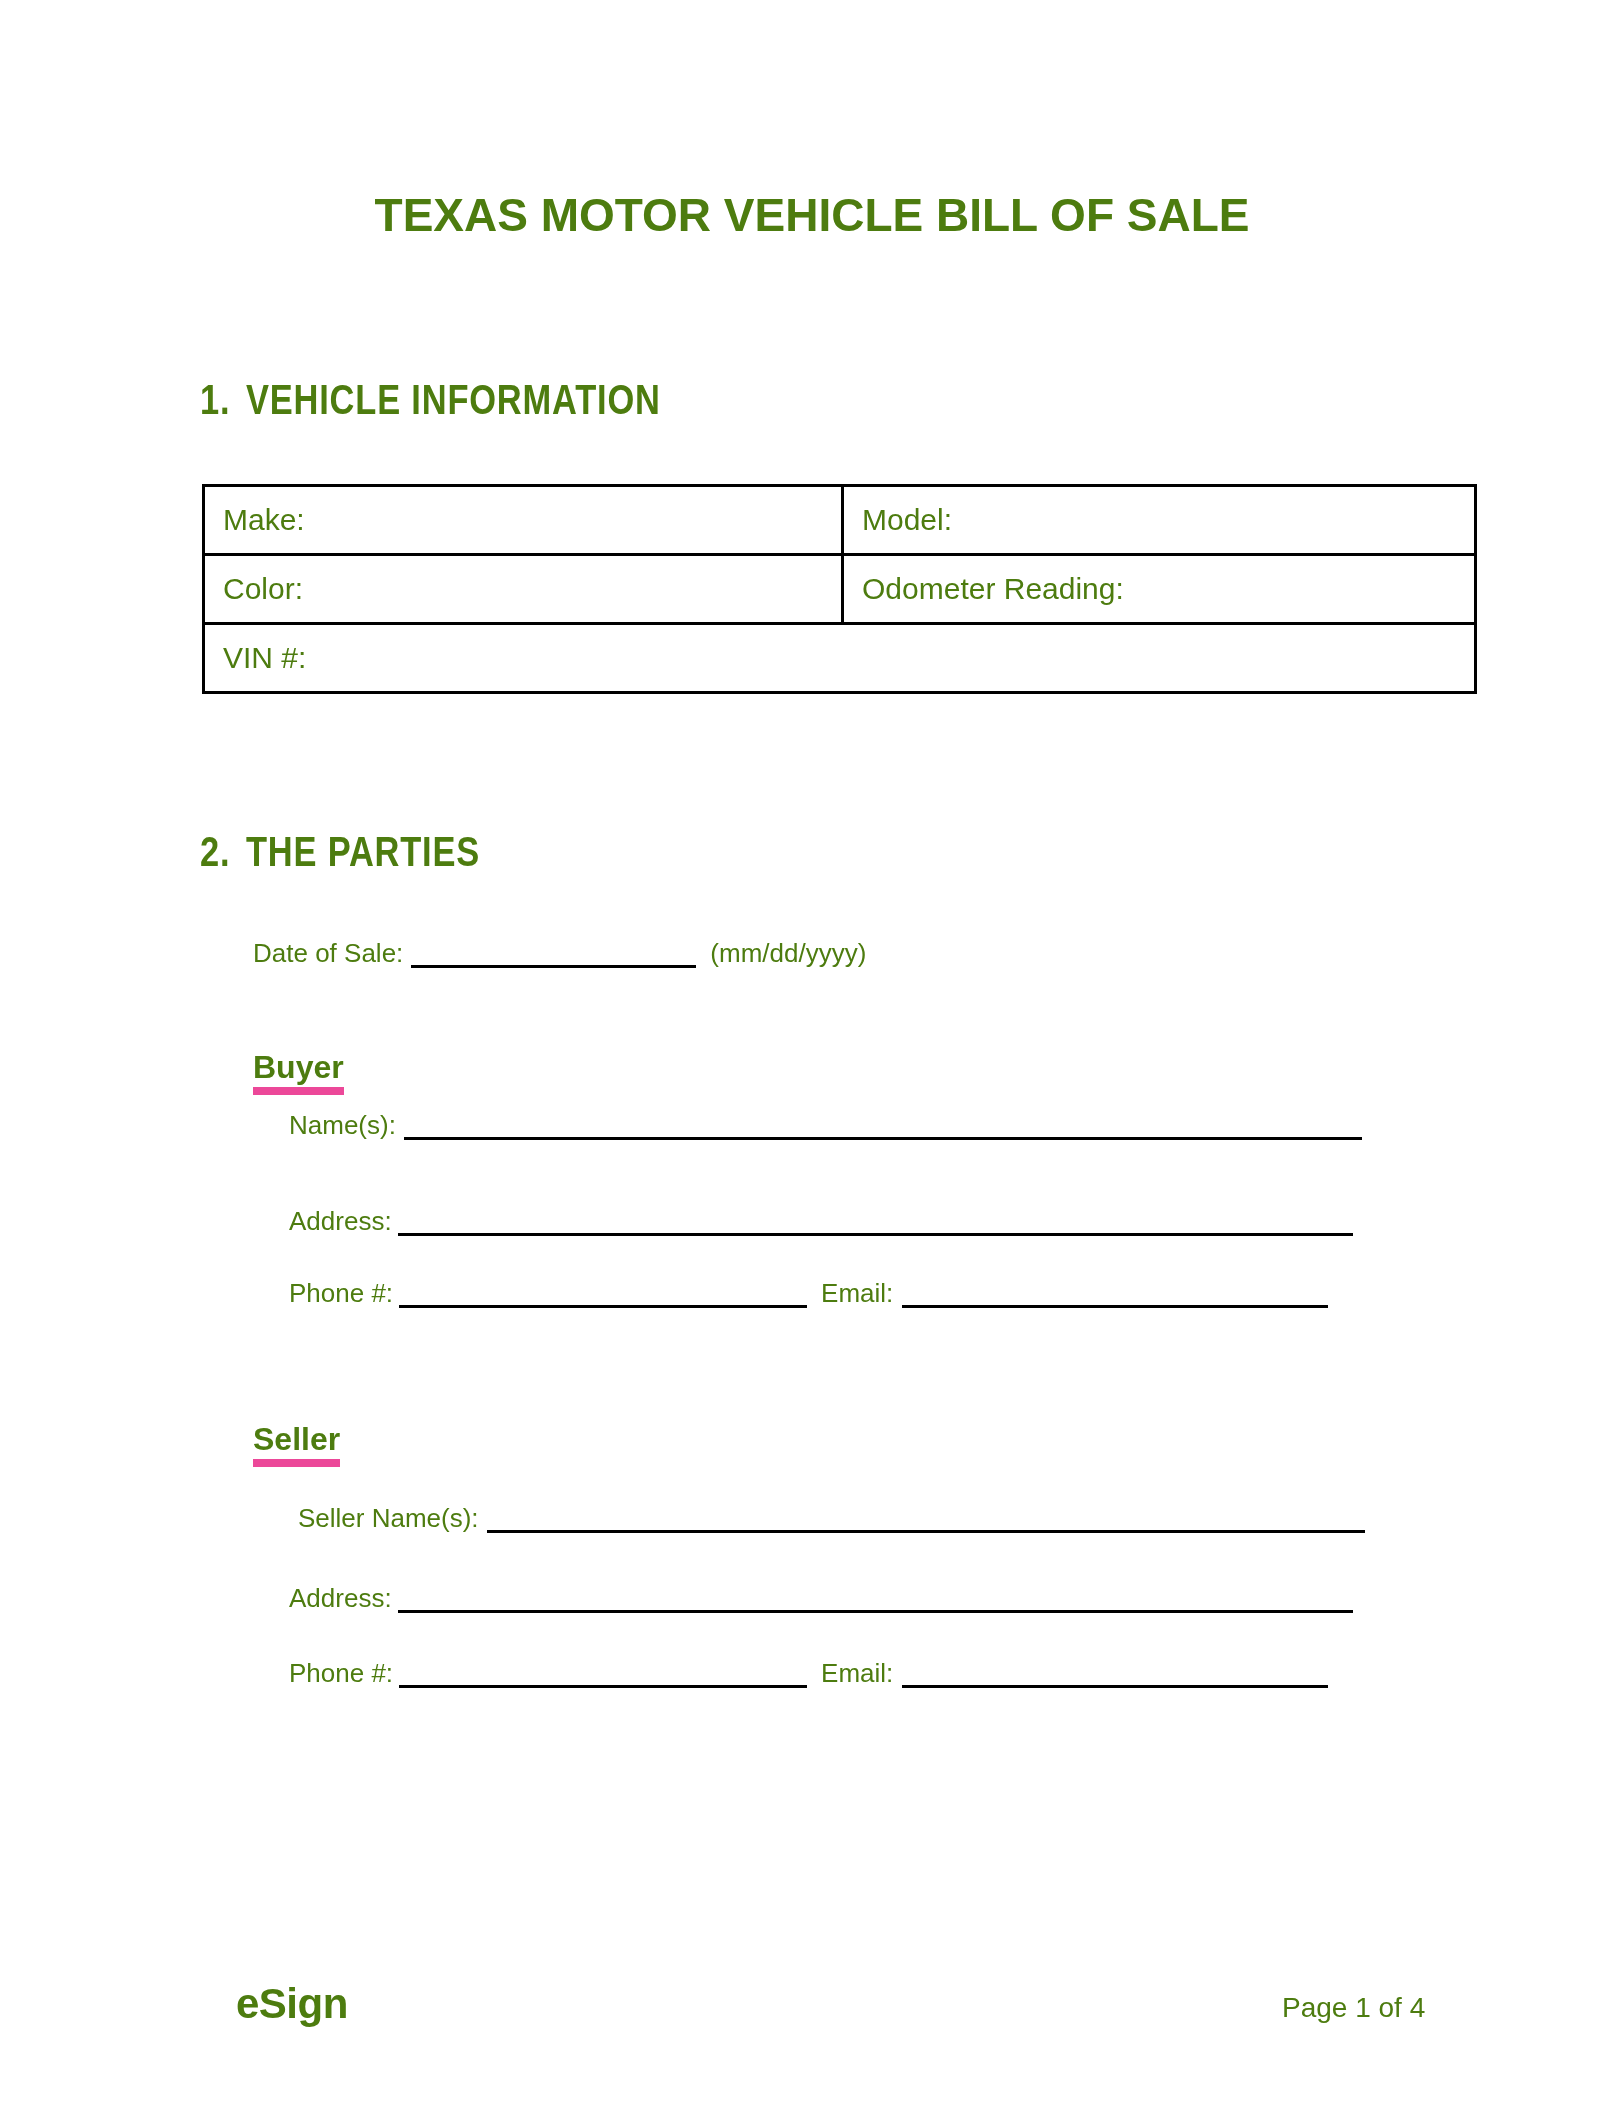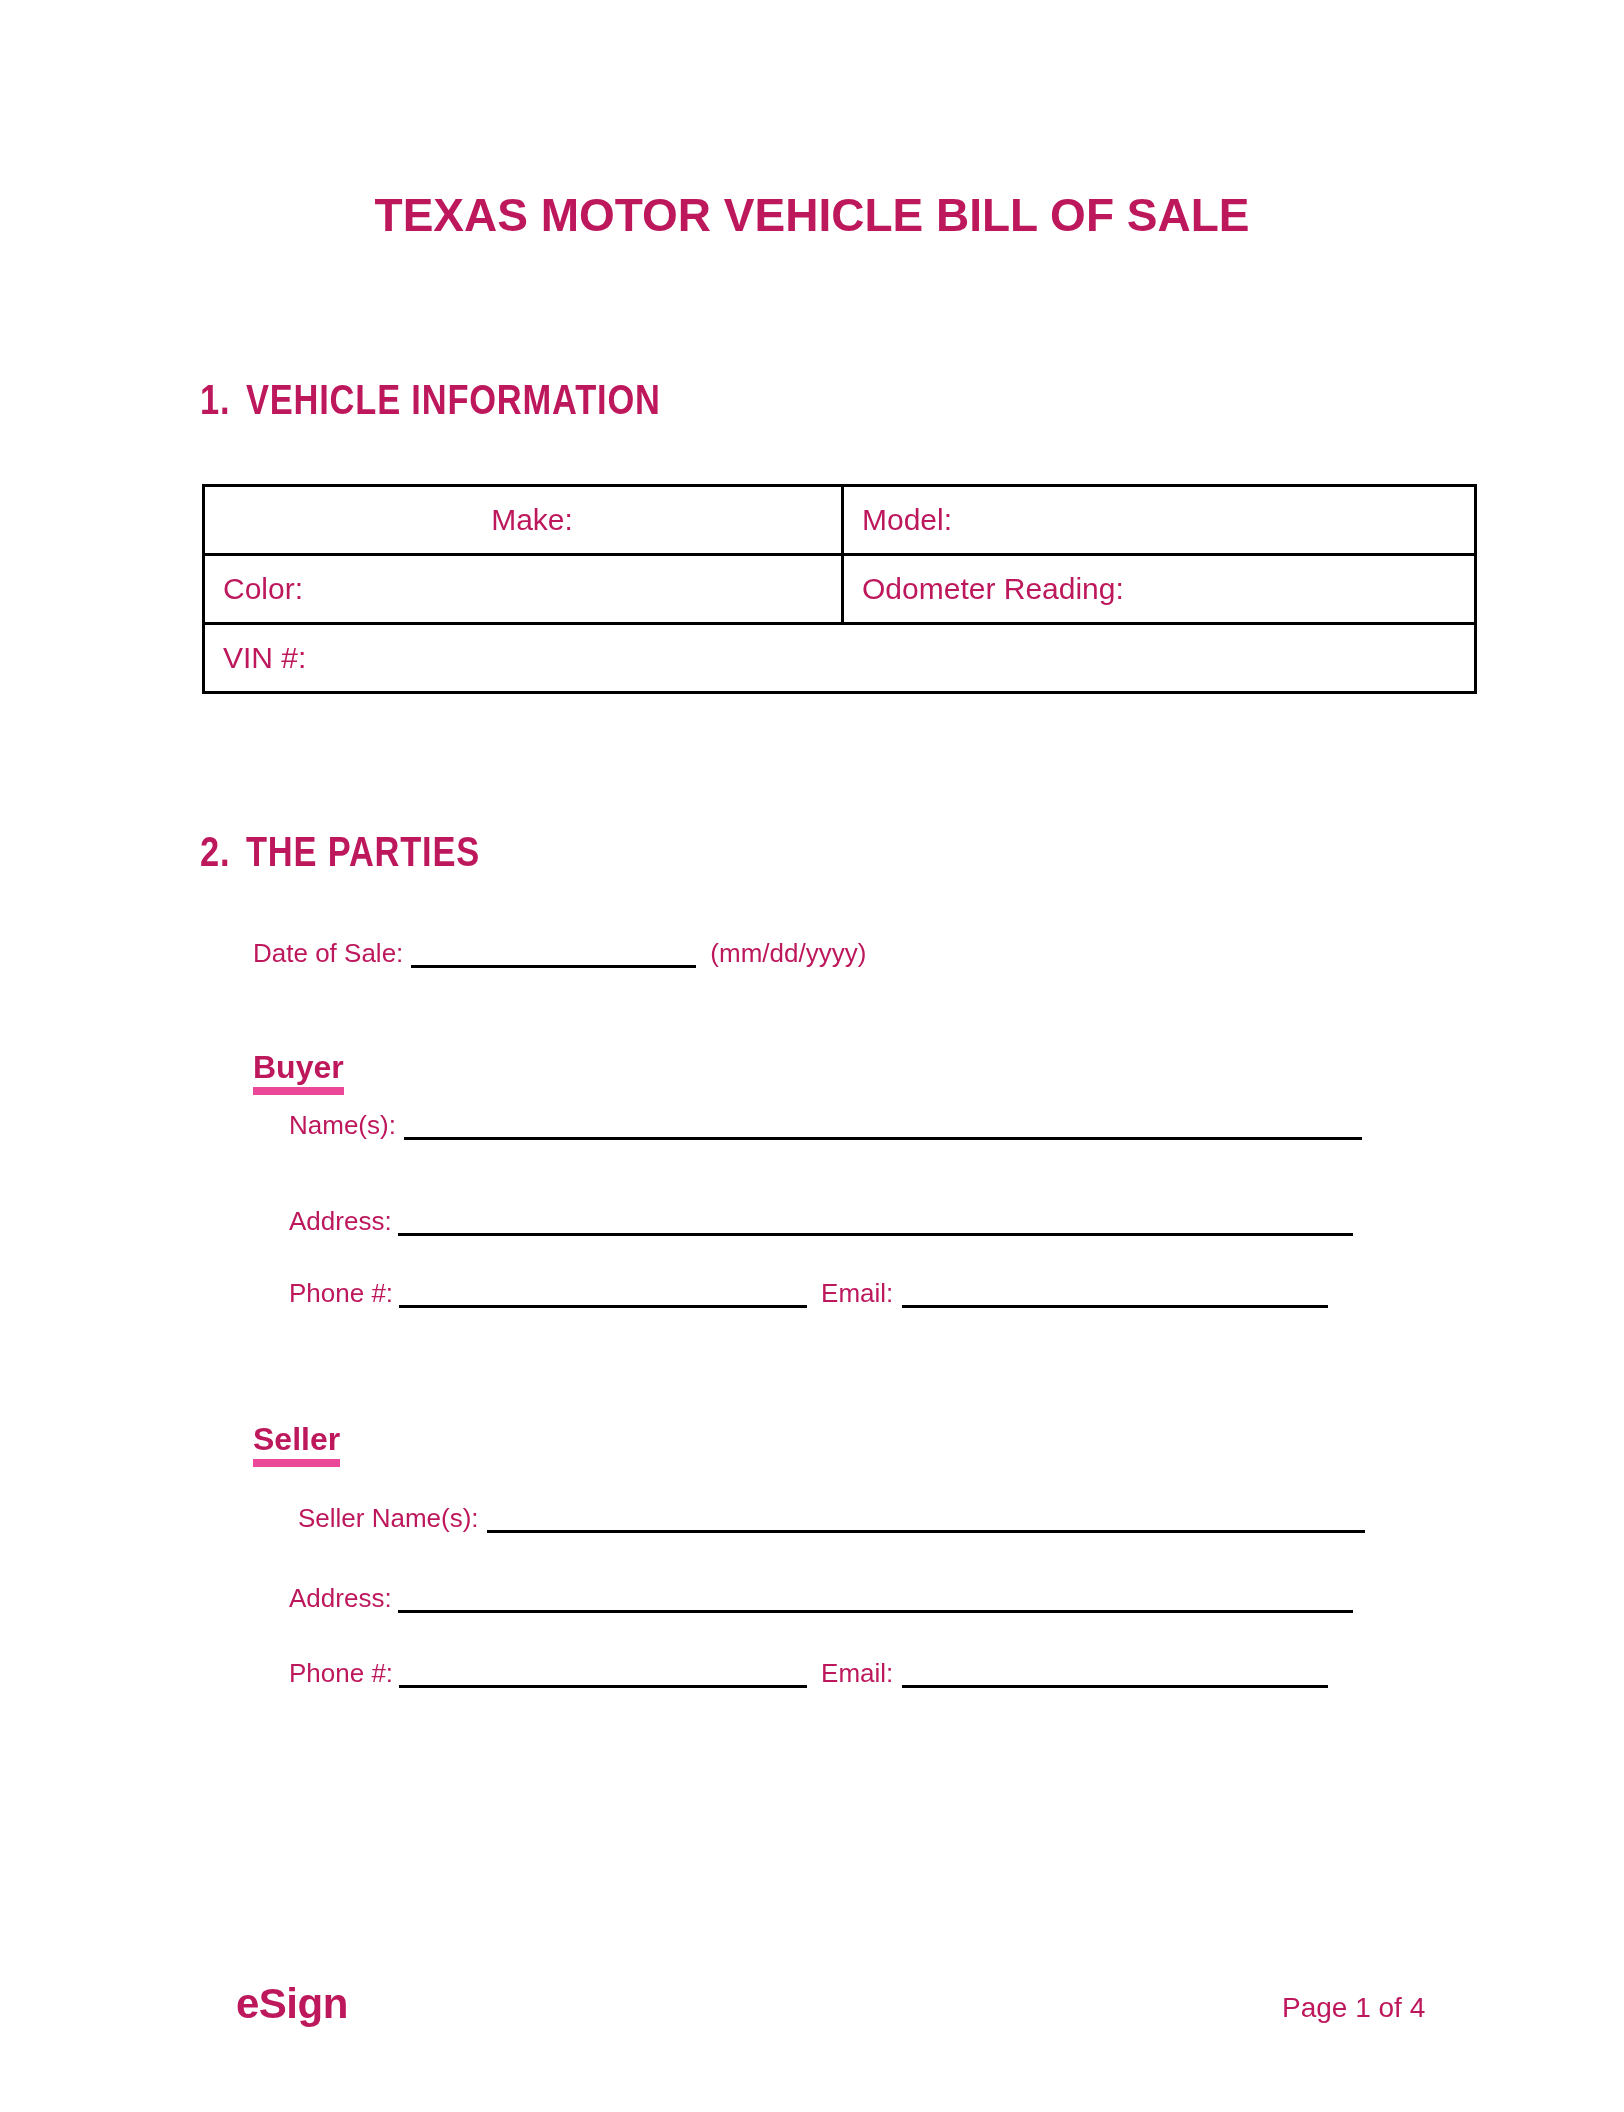--- a/index.html
+++ b/index.html
@@ -1,21 +1,21 @@
 <!DOCTYPE html>
 <html><head>
 <meta charset="utf-8">
 <style>
   html, body { margin: 0; padding: 0; background: #ffffff; }
   .page {
     position: relative;
     width: 1624px;
     height: 2112px;
     background: #ffffff;
-    color: #be185d;
+    color: #4d7c0f;
     font-family: "Liberation Sans", sans-serif;
     overflow: hidden;
   }
 
   
   .doc-title {
     position: absolute;
     top: 188px;
     left: 0;
     width: 100%;
@@ -50,21 +50,21 @@
     table-layout: fixed;
   }
   .vtable td {
     border: 3px solid #000000;
     height: 66px;
     font-size: 30px;
     padding: 0 0 0 18px;
     vertical-align: middle;
     background: #ffffff;
   }
-  .col-left  { width: 618px; text-align: center; }
+  .col-left  { width: 618px; }
   .col-right { width: 612px; }
 
   
   .field-row {
     position: absolute;
     font-size: 26px;
     white-space: nowrap;
     line-height: 1;
   }
   .blank {

